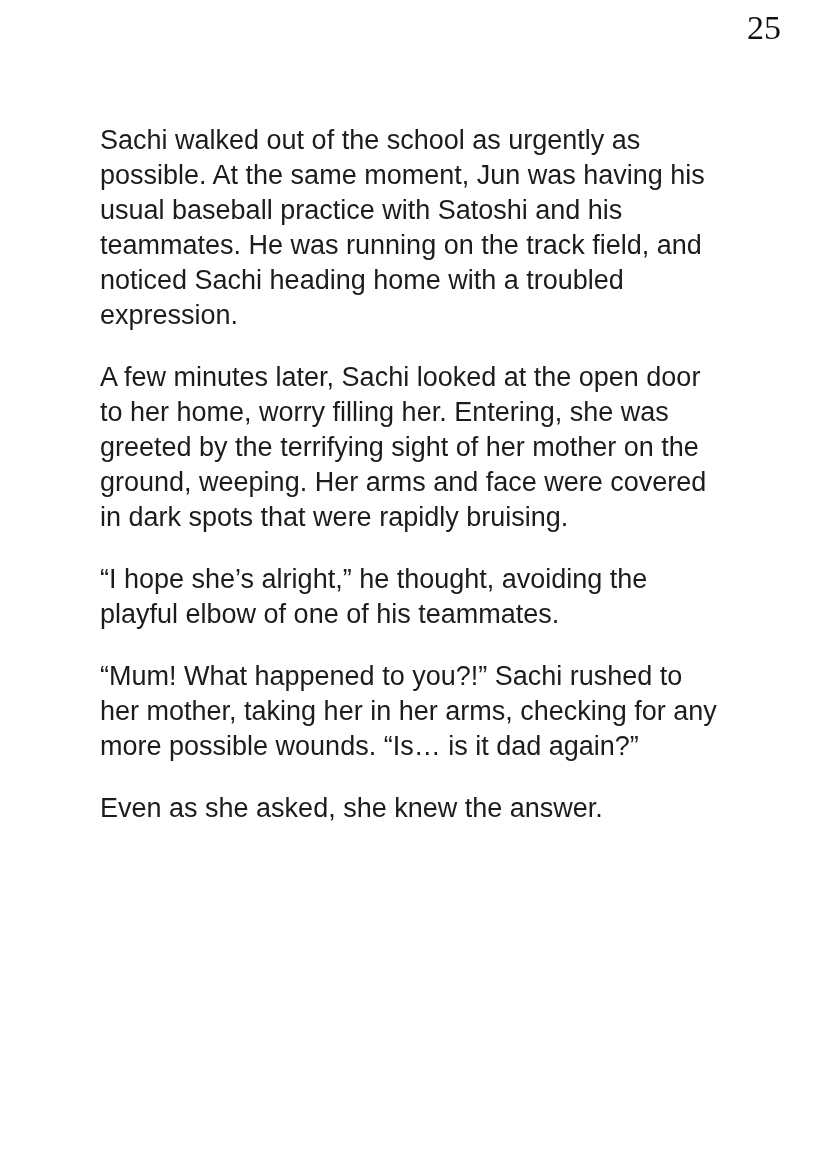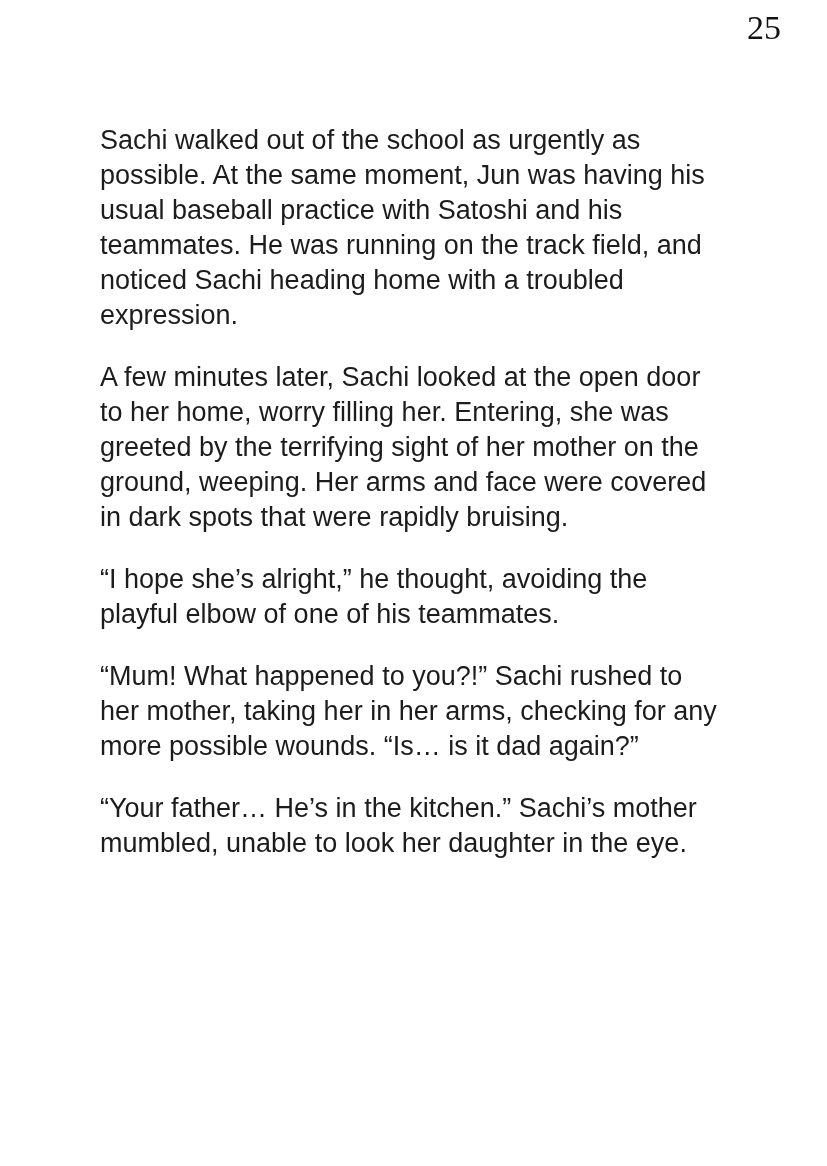--- a/index.html
+++ b/index.html
@@ -43,15 +43,15 @@
 <body>
 
 <div class="page">
   <div class="page-number">25</div>
 
   <div class="content">
     <p>Sachi walked out of the school as urgently as possible. At the same moment, Jun was having his usual baseball practice with Satoshi and his teammates. He was running on the track field, and noticed Sachi heading home with a troubled expression.</p>
     <p>A few minutes later, Sachi looked at the open door to her home, worry filling her. Entering, she was greeted by the terrifying sight of her mother on the ground, weeping. Her arms and face were covered in dark spots that were rapidly bruising.</p>
     <p>“I hope she’s alright,” he thought, avoiding the playful elbow of one of his teammates.</p>
     <p>“Mum! What happened to you?!” Sachi rushed to her mother, taking her in her arms, checking for any more possible wounds. “Is… is it dad again?”</p>
-    <p>“Your father… He’s in the kitchen.” Sachi’s mother mumbled, unable to look her daughter in the eye.</p>
+    <p>Even as she asked, she knew the answer.</p>
   </div>
 </div>
 
 </body></html>

